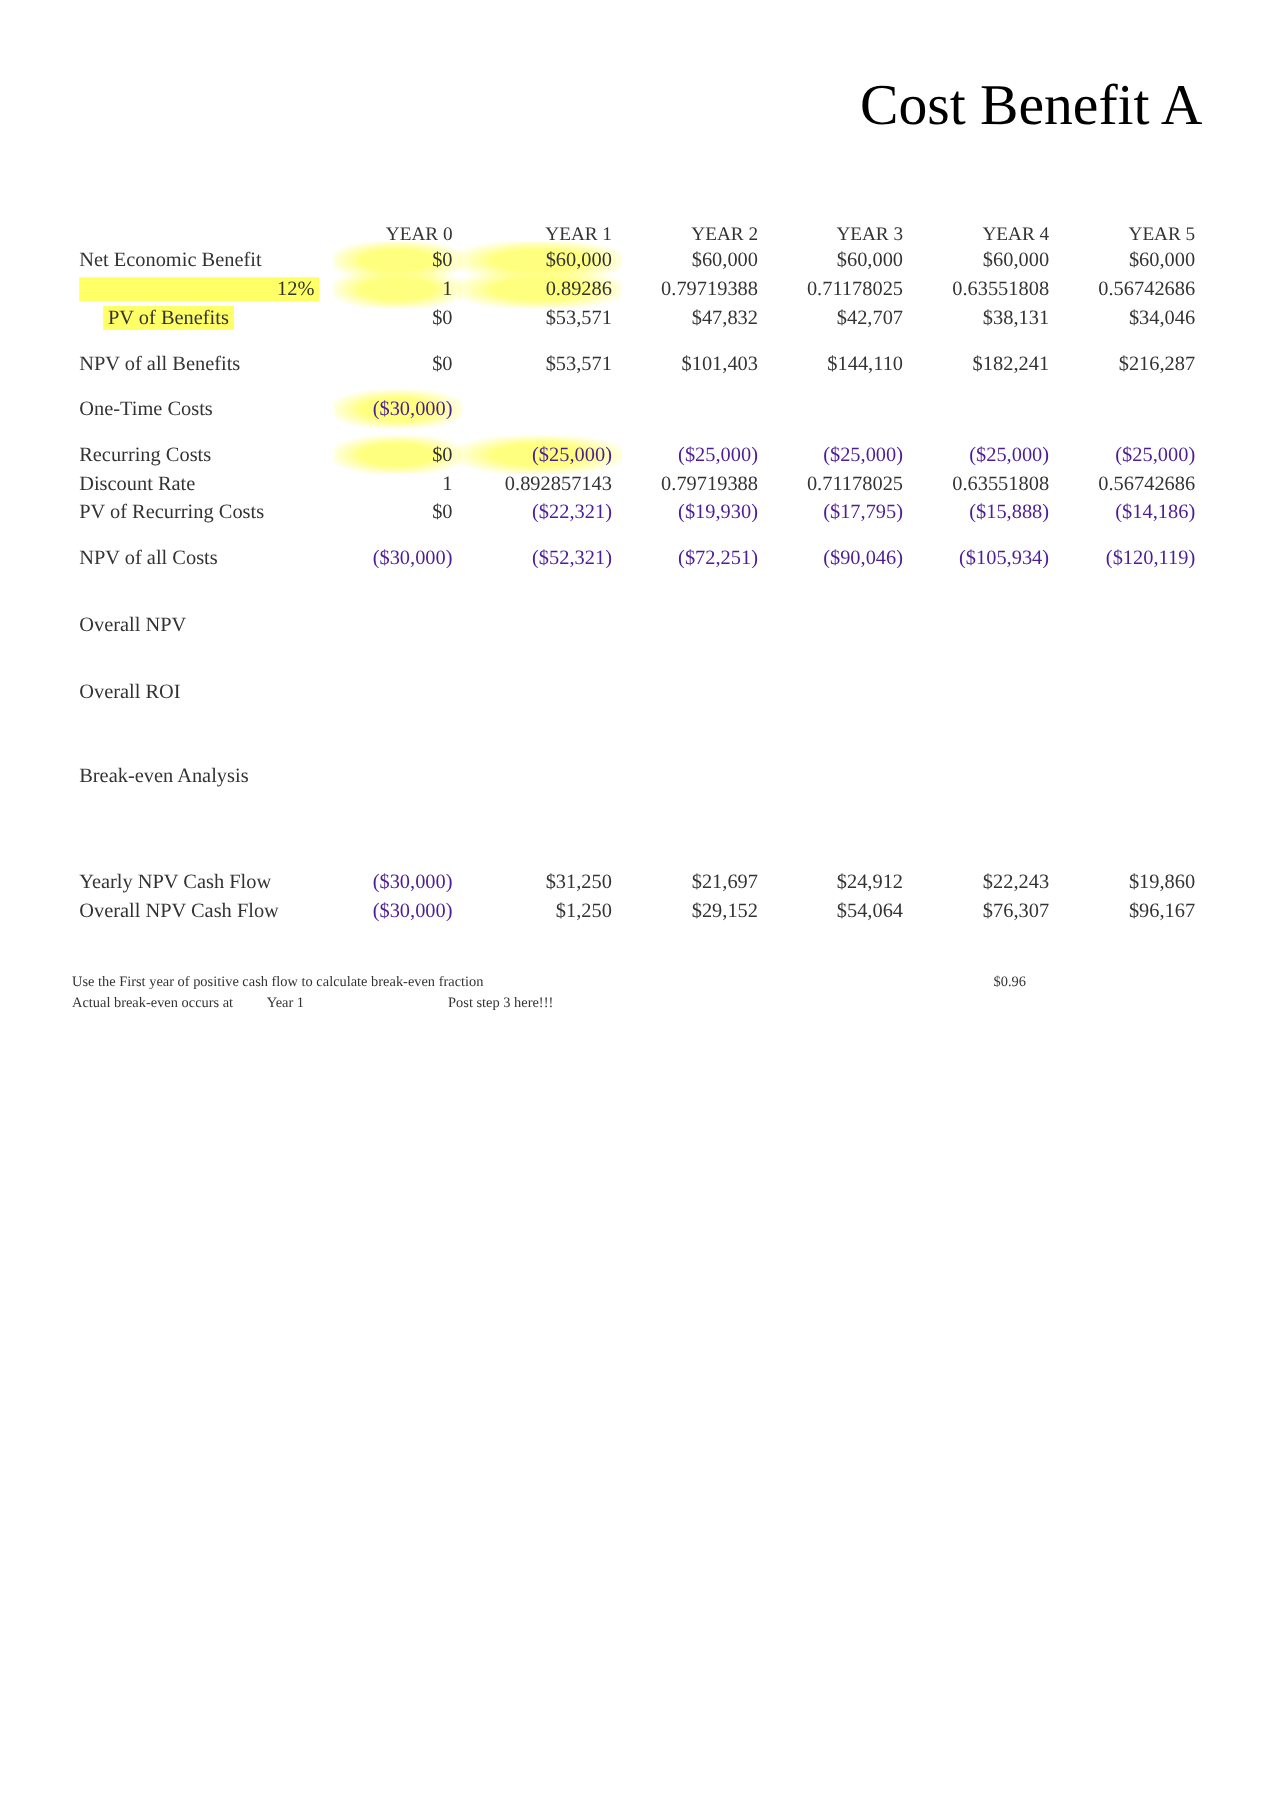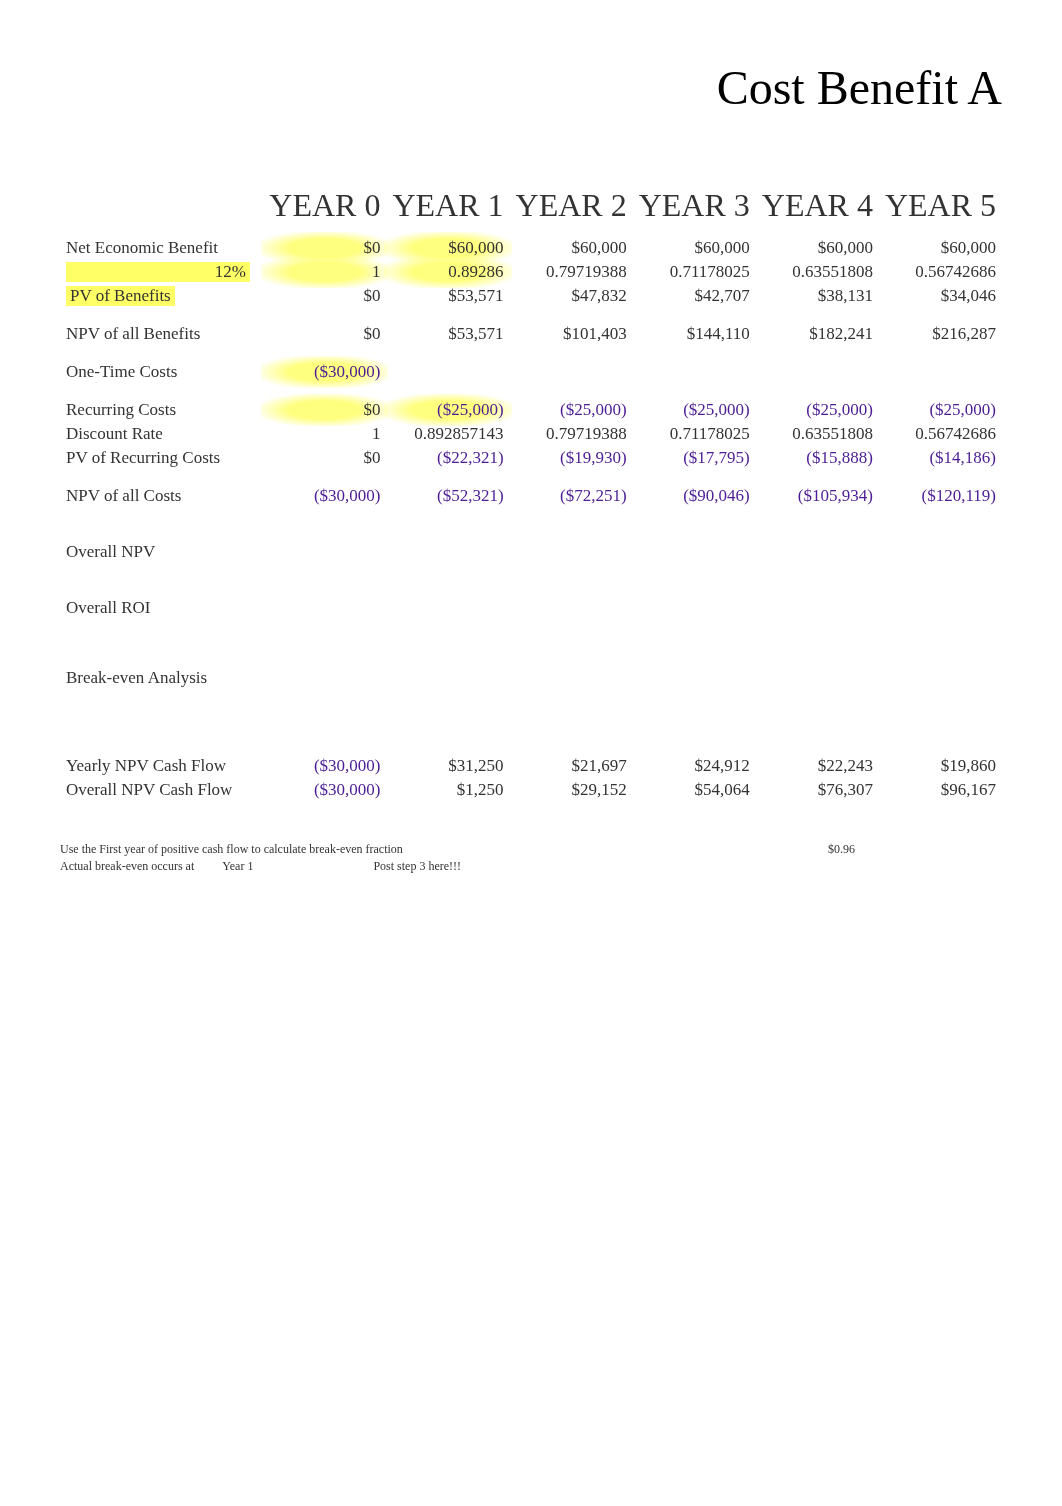--- a/index.html
+++ b/index.html
@@ -29,24 +29,24 @@
       font-size: 17px;
       color: #333333;
     }
     table.main td, table.main th {
       padding: 2px 6px;
       vertical-align: bottom;
       white-space: nowrap;
     }
     table.main th {
       font-weight: normal;
-      font-size: 32px;
+      font-size: 16px;
       color: #333333;
       text-align: right;
-      padding-bottom: 12px;
+      padding-bottom: 0;
     }
     table.main th.label-col {
       text-align: left;
       width: 220px;
     }
     td.label {
       text-align: left;
       width: 220px;
       color: #333333;
     }
@@ -115,33 +115,33 @@
         <td class="num glow-cell">$0</td>
         <td class="num glow-cell">$60,000</td>
         <td class="num">$60,000</td>
         <td class="num">$60,000</td>
         <td class="num">$60,000</td>
         <td class="num">$60,000</td>
       </tr>
 
       <tr>
         <td class="label">
-          <span class="hl-yellow" style="display:inline-block; width:184px; text-align:right; padding-right:4px;">12%</span>
+          <span class="hl-yellow" style="display:inline-block; width:200px; text-align:right; padding-right:4px;">12%</span>
         </td>
         <td class="num glow-cell">1</td>
         <td class="num glow-cell">0.89286</td>
         <td class="num">0.79719388</td>
         <td class="num">0.71178025</td>
         <td class="num">0.63551808</td>
         <td class="num">0.56742686</td>
       </tr>
 
       <tr>
         <td class="label">
-          <span class="hl-yellow" style="display:inline-block; padding:0 4px;">PV of Benefits</span>
+          <span class="hl-yellow" style="display:inline-block; padding:0 4px;margin-left:20px;">PV of Benefits</span>
         </td>
         <td class="num">$0</td>
         <td class="num">$53,571</td>
         <td class="num">$47,832</td>
         <td class="num">$42,707</td>
         <td class="num">$38,131</td>
         <td class="num">$34,046</td>
       </tr>
 
       <tr class="spacer">

